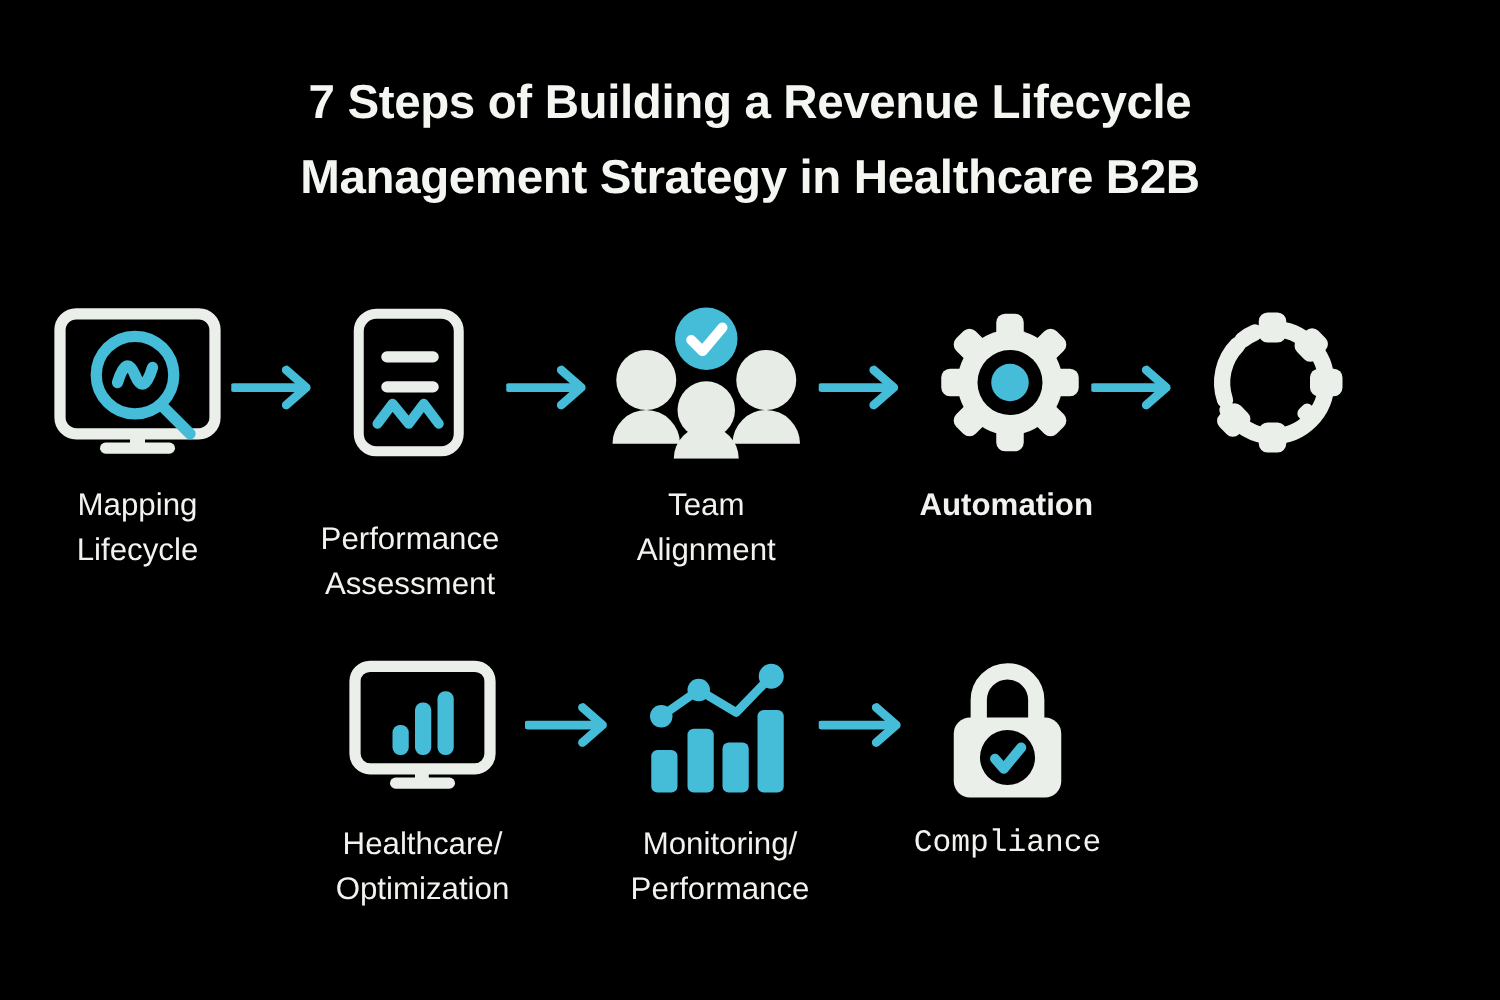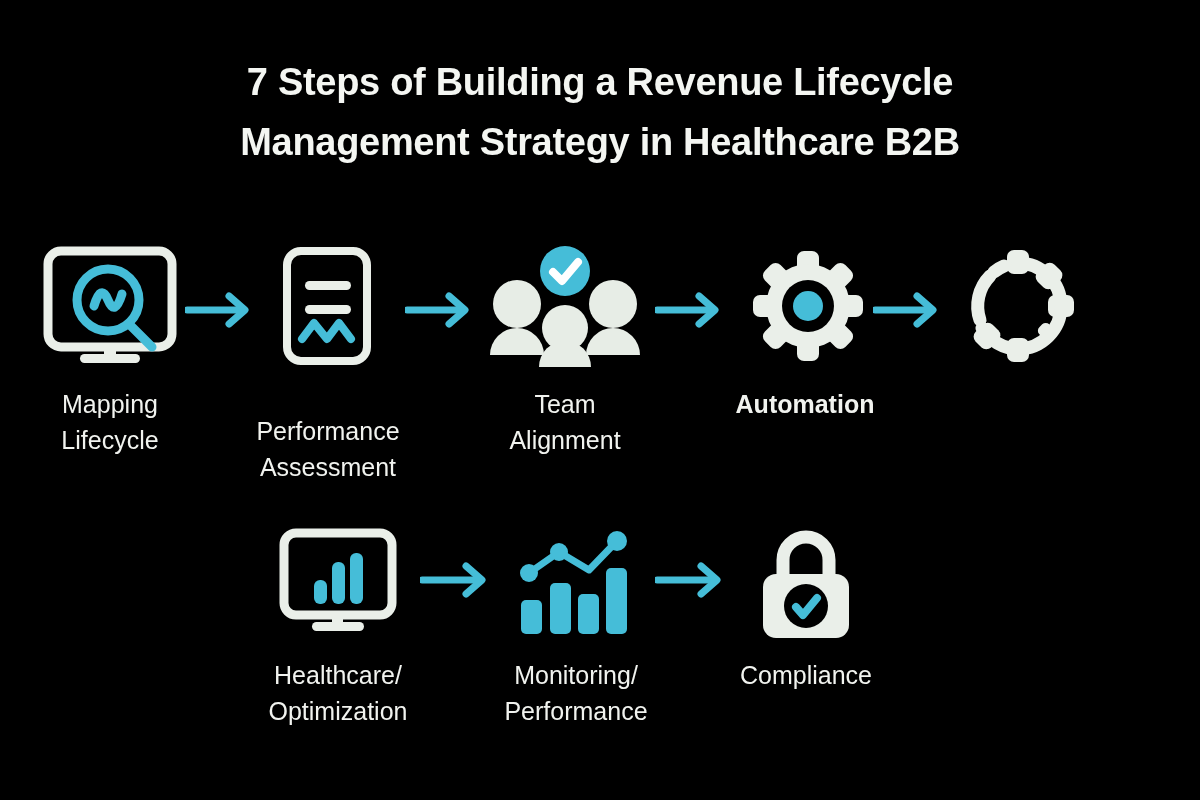--- a/index.html
+++ b/index.html
@@ -222,15 +222,15 @@
       <path d="M39 79 L46 87 L60 70" fill="none" stroke="#45bdd8" stroke-width="8" stroke-linecap="round" stroke-linejoin="round"></path>
     </svg>
   </div>
 
   <div class="label" style="left:238px; top:657px; width:200px;">Healthcare/
 Optimization</div>
 
   <div class="label" style="left:476px; top:657px; width:200px;">Monitoring/
 Performance</div>
 
-  <div class="label" style="left:706px; top:657px; width:200px;">Compliance</div>
+  <div class="label" style="left:706px; top:657px; width:200px;font-family:Liberation Mono, monospace;">Compliance</div>
 
 </div>
 
 </body></html>

